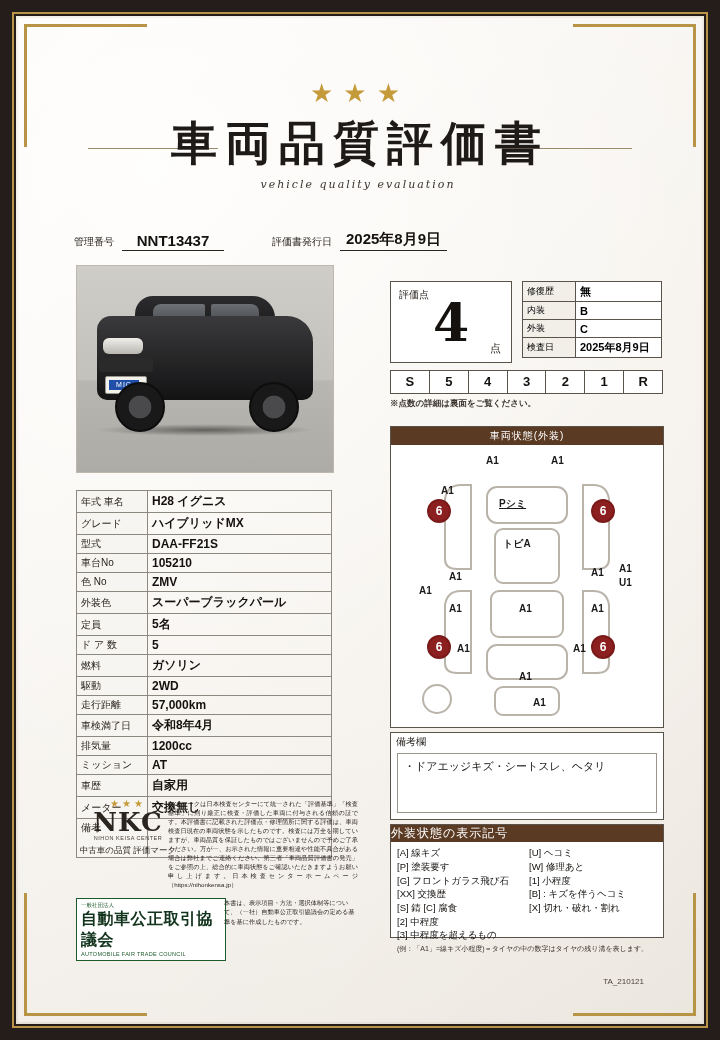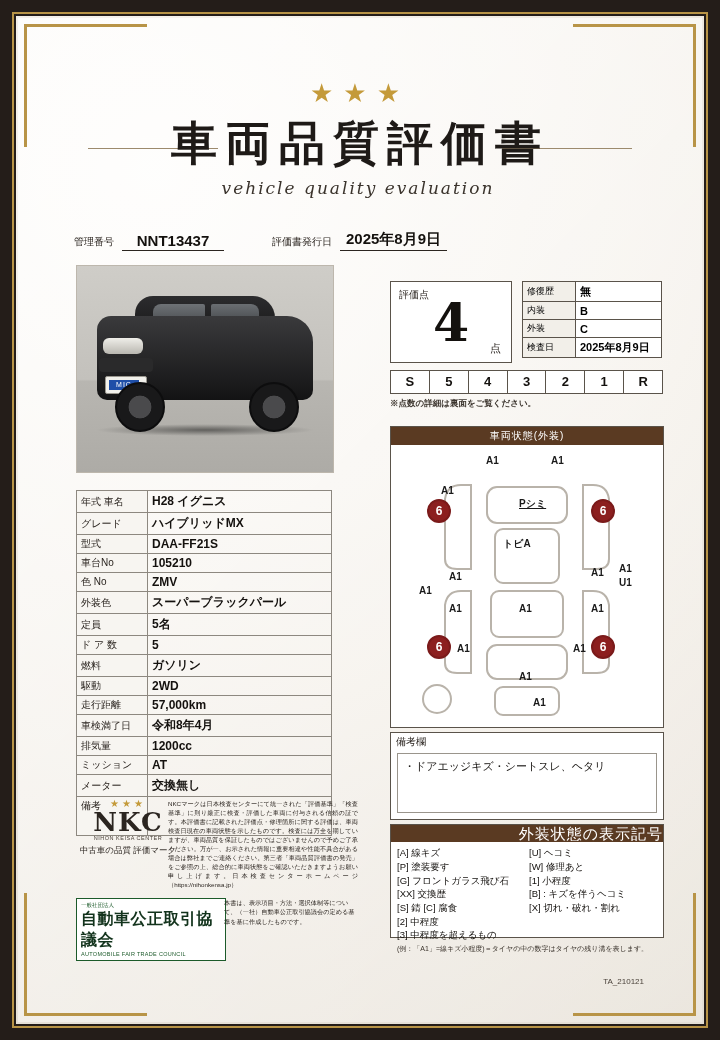--- a/index.html
+++ b/index.html
@@ -48,21 +48,21 @@
     color:#c49a3a;font-size:26px;letter-spacing:10px;
   }
   .title{
     position:absolute;top:95px;left:0;right:0;text-align:center;
     font-family:"DejaVu Serif", serif;
     font-size:46px;font-weight:bold;color:#1e1a17;letter-spacing:8px;
   }
   .subtitle{
     position:absolute;top:160px;left:0;right:4px;text-align:center;
     font-family:"DejaVu Serif", serif;font-style:italic;
-    font-size:17px;color:#3a332c;letter-spacing:2px;
+    font-size:11px;color:#3a332c;letter-spacing:2px;
   }
   .title-rule{
     position:absolute;height:1px;background:#9c8a6d;top:130px;
   }
   .title-rule.left{left:70px;width:130px;}
   .title-rule.right{right:70px;width:130px;}
 
   
   .hdr{
     position:absolute;top:203px;left:56px;right:56px;height:30px;
@@ -207,21 +207,21 @@
     position:absolute;left:6px;top:20px;right:6px;bottom:6px;
     border:1px solid #9a958c;padding:4px 6px;font-size:11px;line-height:1.5;color:#14110e;font-family:Liberation Serif, serif;
   }
 
   
   .legend{
     position:absolute;left:372px;top:806px;width:272px;height:112px;
     border:1px solid #5a534a;background:#fff;
   }
   .legend .hd{
-    background:#5a3a22;color:#fff;font-size:15px;text-align:right;
+    background:#5a3a22;color:#fff;font-size:12px;text-align:left;
     line-height:17px;height:17px;letter-spacing:1px;
   }
   .legend .grid{
     display:grid;grid-template-columns:1fr 1fr;gap:0 4px;padding:4px 6px 0 6px;
     font-size:9.5px;color:#14110e;line-height:1.45;
   }
   .legend .full{padding:0 6px;font-size:9.5px;color:#14110e;}
   .legend .note{padding:2px 6px;font-size:7px;color:#3a332c;}
 
   
@@ -347,20 +347,24 @@
             <td class="k">車検満了日</td>
             <td class="v">令和8年4月</td>
           </tr>
         <tr>
             <td class="k">排気量</td>
             <td class="v">1200cc</td>
           </tr>
         <tr>
             <td class="k">ミッション</td>
             <td class="v">AT</td>
+          </tr>
+        <tr>
+            <td class="k">車歴</td>
+            <td class="v">自家用</td>
           </tr>
         <tr>
             <td class="k">メーター</td>
             <td class="v">交換無し</td>
           </tr>
         <tr class="tall">
             <td class="k">備考</td>
             <td class="v"></td>
           </tr>
       </tbody>
@@ -417,21 +421,21 @@
             <path d="M202 40 q14 0 16 14 l0 60 q0 10 -12 10 l-14 0 l0 -84 z"></path>
             <path d="M70 146 q-14 0 -16 14 l0 58 q0 10 12 10 l14 0 l0 -82 z"></path>
             <path d="M202 146 q14 0 16 14 l0 58 q0 10 -12 10 l-14 0 l0 -82 z"></path>
             <rect x="104" y="242" width="64" height="28" rx="8"></rect>
             <circle cx="46" cy="254" r="14"></circle>
           </g>
         </svg>
         <div class="mark" style="left:95px;top:10px;">A1</div>
         <div class="mark" style="left:160px;top:10px;">A1</div>
         <div class="mark" style="left:50px;top:40px;">A1</div>
-        <div class="mark" style="left:128px;top:52px;text-decoration:underline;">Pシミ</div>
+        <div class="mark" style="left:108px;top:52px;text-decoration:underline;">Pシミ</div>
         <div class="mark" style="left:112px;top:92px;">トビA</div>
         <div class="mark" style="left:58px;top:126px;">A1</div>
         <div class="mark" style="left:200px;top:122px;">A1</div>
         <div class="mark" style="left:228px;top:118px;">A1</div>
         <div class="mark" style="left:228px;top:132px;">U1</div>
         <div class="mark" style="left:28px;top:140px;">A1</div>
         <div class="mark" style="left:58px;top:158px;">A1</div>
         <div class="mark" style="left:128px;top:158px;">A1</div>
         <div class="mark" style="left:200px;top:158px;">A1</div>
         <div class="mark" style="left:66px;top:198px;">A1</div>

